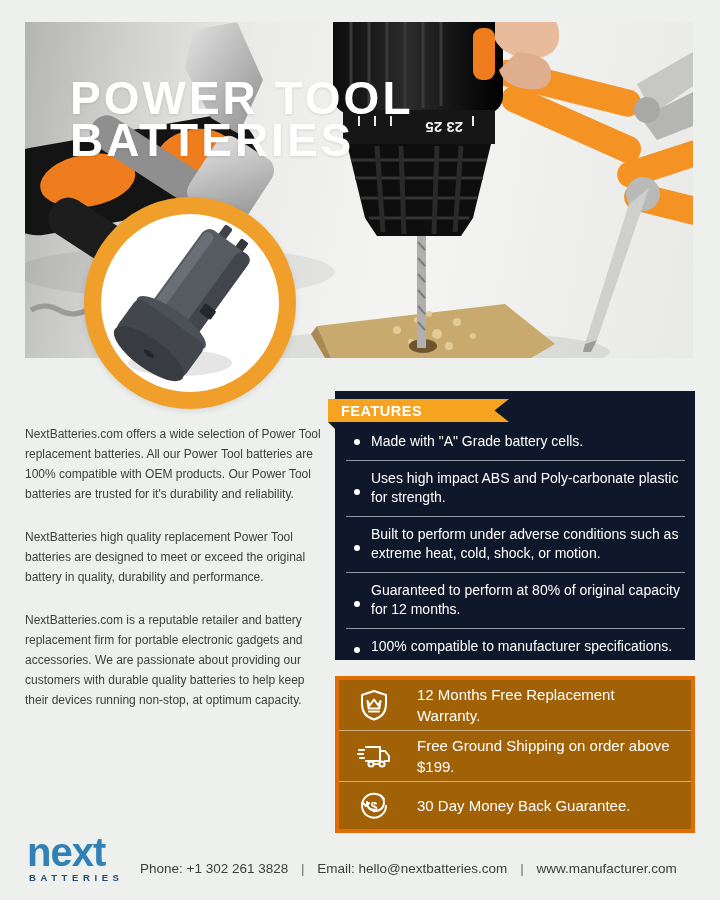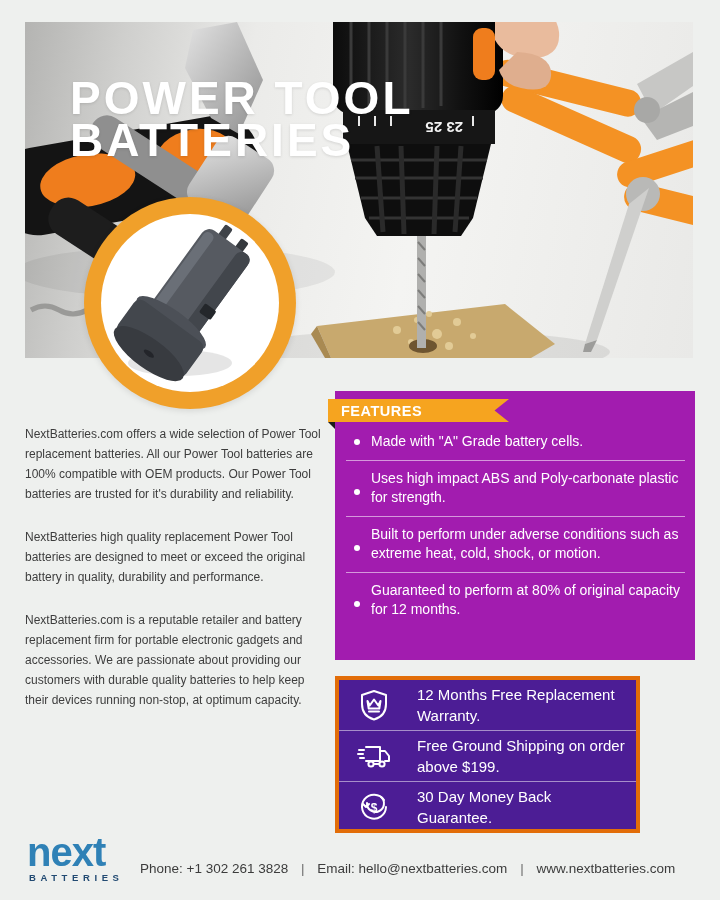--- a/index.html
+++ b/index.html
@@ -39,21 +39,21 @@
   
   .intro {
     position:absolute; left:25px; top:424px; width:304px;
     color:#3d3d3d; font-size:12px; line-height:20px;
   }
   .intro p { margin-bottom:23px; }
 
   
   .features-panel {
     position:absolute; left:335px; top:391px; width:360px; height:269px;
-    background:#a21caf;
+    background:#0f172a;
   }
   .ribbon {
     position:absolute; left:-7px; top:8px; width:181px; height:23px;
     background:#f6a41f; z-index:3;
     clip-path:polygon(0 0,100% 0,92% 50%,100% 100%,0 100%);
     color:#ffffff; font-weight:bold; font-size:14.5px; letter-spacing:.5px;
     display:flex; align-items:center; padding-left:13px;
   }
   .ribbon-fold {
     position:absolute; left:-7px; top:31px; width:7px; height:7px;
@@ -67,22 +67,22 @@
     color:#ffffff; font-size:14px; line-height:19px;
   }
   .features-list li + li { border-top:1px solid rgba(255,255,255,.55);align-items:center; }
   .bullet {
     flex:0 0 6px; width:6px; height:6px; border-radius:50%;
     background:#ffffff; margin-top:7px; margin-left:6px;
   }
 
   
   .guarantee-panel {
-    position:absolute; left:335px; top:676px; width:305px; height:157px;
-    background:#4c1d95; border:4px solid #e26d08;
+    position:absolute; left:335px; top:676px; width:360px; height:157px;
+    background:#a16207; border:4px solid #e26d08;
   }
   .guarantee-list { list-style:none; height:100%; display:flex; flex-direction:column; }
   .guarantee-list li {
     flex:1; display:flex; align-items:center;
     color:#ffffff; font-size:15px; line-height:21px;
     padding:4px 10px 4px 16px;
   }
   .guarantee-list li + li { border-top:1px solid rgba(255,255,255,.5); }
   .g-icon { flex:0 0 38px; width:38px; height:38px; margin-right:24px; display:flex; align-items:center; justify-content:center; }
 
@@ -269,20 +269,24 @@
         <span>Uses high impact ABS and Poly-carbonate plastic for strength.</span>
       </li>
       <li>
         <span class="bullet"></span>
         <span>Built to perform under adverse conditions such as extreme heat, cold, shock, or motion.</span>
       </li>
       <li>
         <span class="bullet"></span>
         <span>Guaranteed to perform at 80% of original capacity for 12 months.</span>
       </li>
+      <li>
+        <span class="bullet"></span>
+        <span>100% compatible to manufacturer specifications.</span>
+      </li>
     </ul>
   </div>
 
   <div class="guarantee-panel">
     <ul class="guarantee-list">
       <li>
         <span class="g-icon">
           <svg width="34" height="34" viewBox="0 0 34 34" fill="none" stroke="#ffffff" stroke-width="2" stroke-linecap="round" stroke-linejoin="round">
             <path d="M17 3 L29 7 V16 C29 24.5 24 29.5 17 31.5 C10 29.5 5 24.5 5 16 V7 Z"></path>
             <path d="M10.5 13 l2.2 4.5 4.3 -6 4.3 6 2.2 -4.5 -1.2 7.5 h-10.6 z"></path>
@@ -322,16 +326,16 @@
 
   <div class="footer-logo">
     <div class="logo-next">next</div>
     <div class="logo-batteries">BATTERIES</div>
   </div>
   <div class="footer-contact">
     <span>Phone: +1 302 261 3828</span>
     <span class="pipe">|</span>
     <span>Email: hello@nextbatteries.com</span>
     <span class="pipe">|</span>
-    <span>www.nextbatteries.com</span>
+    <span>www.manufacturer.com</span>
   </div>
 
 </div>
 
 </body></html>

